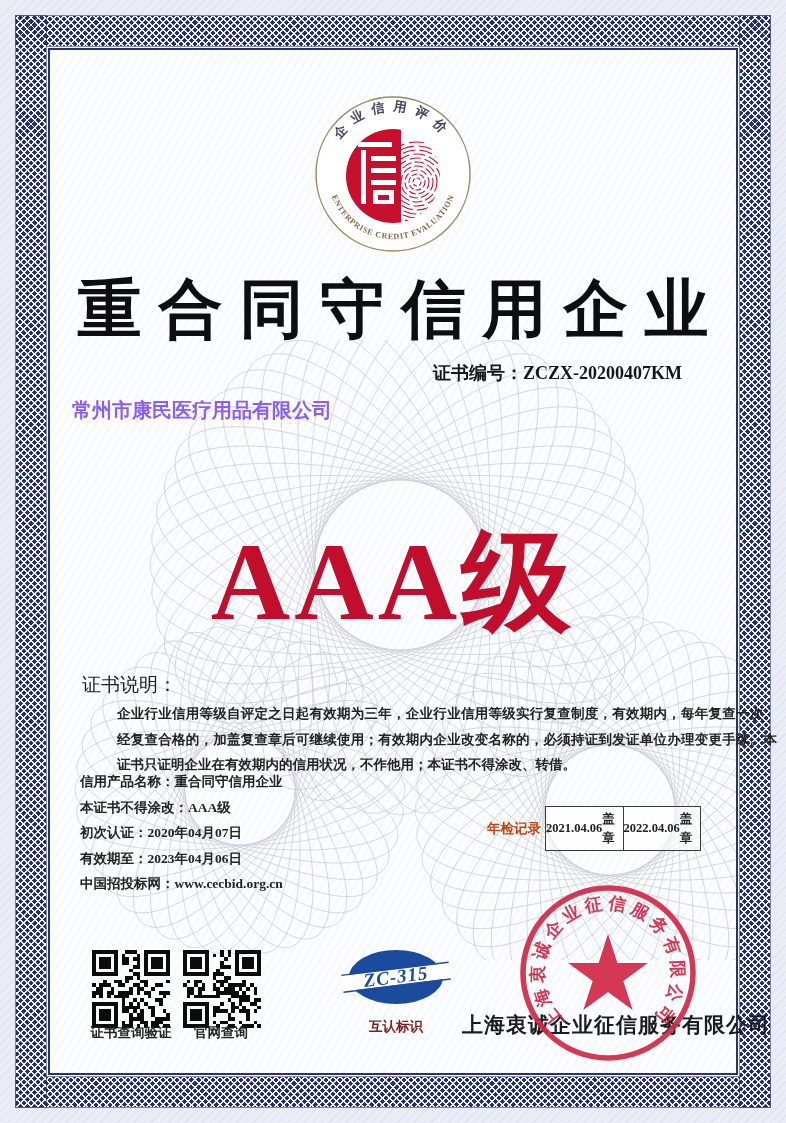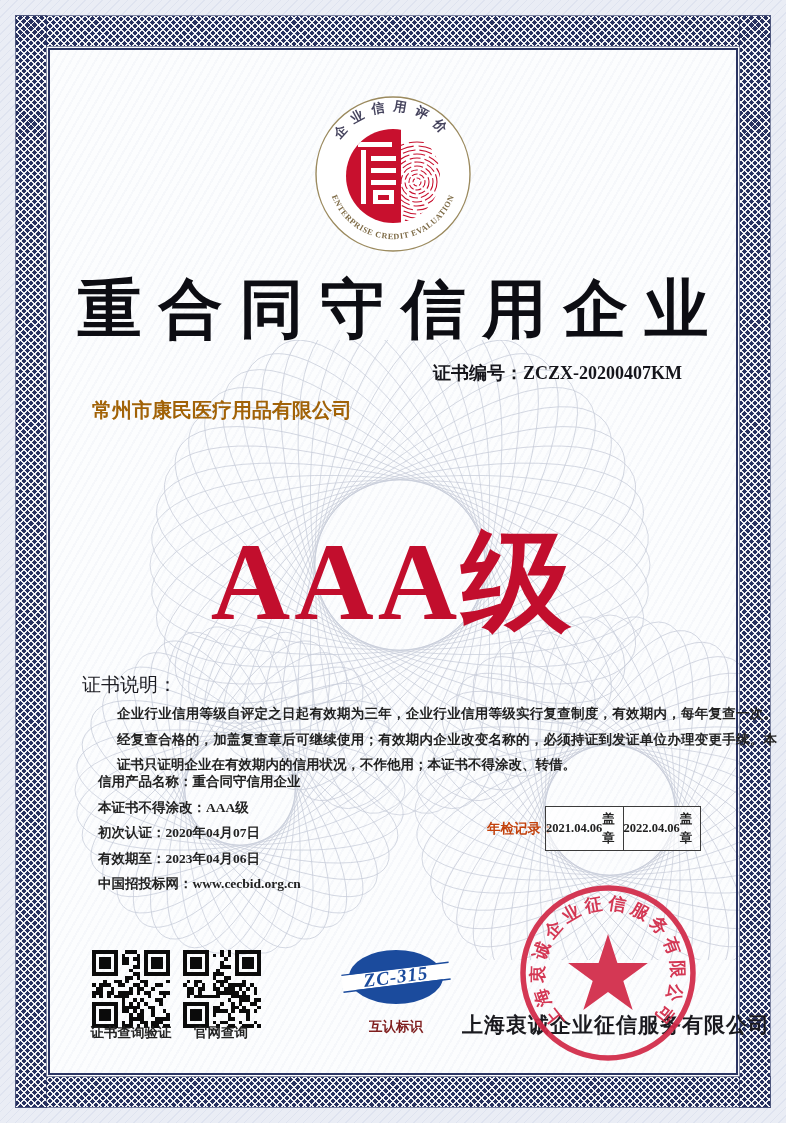--- a/index.html
+++ b/index.html
@@ -25,30 +25,30 @@
   .paper::after{content:"";position:absolute;inset:0;
     background:repeating-linear-gradient(120deg, rgba(140,155,195,.055) 0 2px, transparent 2px 7px);}
   .wm{position:absolute;z-index:2;pointer-events:none;}
   .wm ellipse{fill:none;stroke:#c7ccd9;stroke-width:.7;}
   
   .c{position:absolute;z-index:4;}
   .logo-wrap{left:313px;top:94px;width:160px;height:160px;}
   .title{left:0;top:266px;width:100%;text-align:center;font-size:64px;font-weight:bold;
     color:#0d0d13;letter-spacing:17px;padding-left:17px;box-sizing:border-box;white-space:nowrap;}
   .certno{left:433px;top:361px;font-size:18px;font-weight:bold;color:#15151b;white-space:nowrap;}
-  .company{left:92px;top:397px;font-size:20px;font-weight:bold;color:#a16207;text-align:center;}
+  .company{left:72px;top:397px;font-size:20px;font-weight:bold;color:#8b5cf6;text-align:center;}
   .bodypara{left:82px;top:435px;width:658px;font-size:20px;font-weight:bold;color:#17171d;
     line-height:37px;text-align:justify;text-indent:2em;}
   .grade{left:0;top:527px;width:100%;text-align:center;font-size:110px;line-height:110px;
     font-weight:bold;color:var(--accent-red,#c20e2d);letter-spacing:4px;}
   .notes-h{left:82px;top:672px;font-size:19px;font-weight:normal;color:#1b1b21;}
   .notes-p{left:72px;top:701px;width:660px;font-size:13.5px;font-weight:bold;color:#222;
     line-height:25.5px;text-align:justify;margin-left:45px;}
   .fields{left:80px;top:773px;width:430px;font-size:13.5px;font-weight:bold;color:#222;}
-  .fields .row{height:25.5px;white-space:nowrap;margin-left:18px;}
+  .fields .row{height:25.5px;white-space:nowrap;}
   .annual-label{left:487px;top:820px;font-size:13.5px;font-weight:bold;color:#c2410c;}
   .annual-table{left:545px;top:806px;width:154px;height:43px;display:flex;
     border:1.5px solid #3b3b3b;background:rgba(255,255,255,.6);}
   .annual-cell{flex:1;display:flex;align-items:center;justify-content:center;
     font-size:12.5px;font-weight:bold;color:#222;line-height:1.45;}
   .annual-cell + .annual-cell{border-left:1.5px solid #3b3b3b;}
   .qr-box{width:78px;height:78px;}
   .qr1{left:92px;top:950px;} .qr2{left:183px;top:950px;}
   .qr-label{top:1024px;width:140px;text-align:center;font-size:13.5px;font-weight:bold;color:#222;}
   .qrl1{left:61px;} .qrl2{left:151px;}

